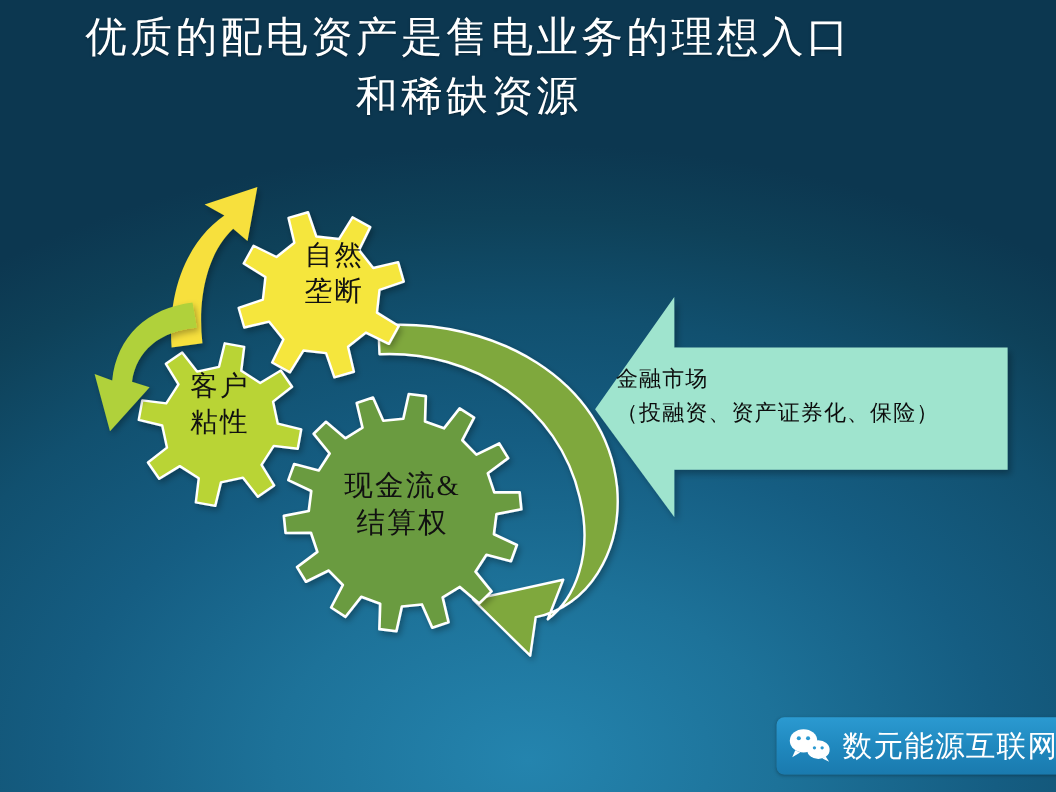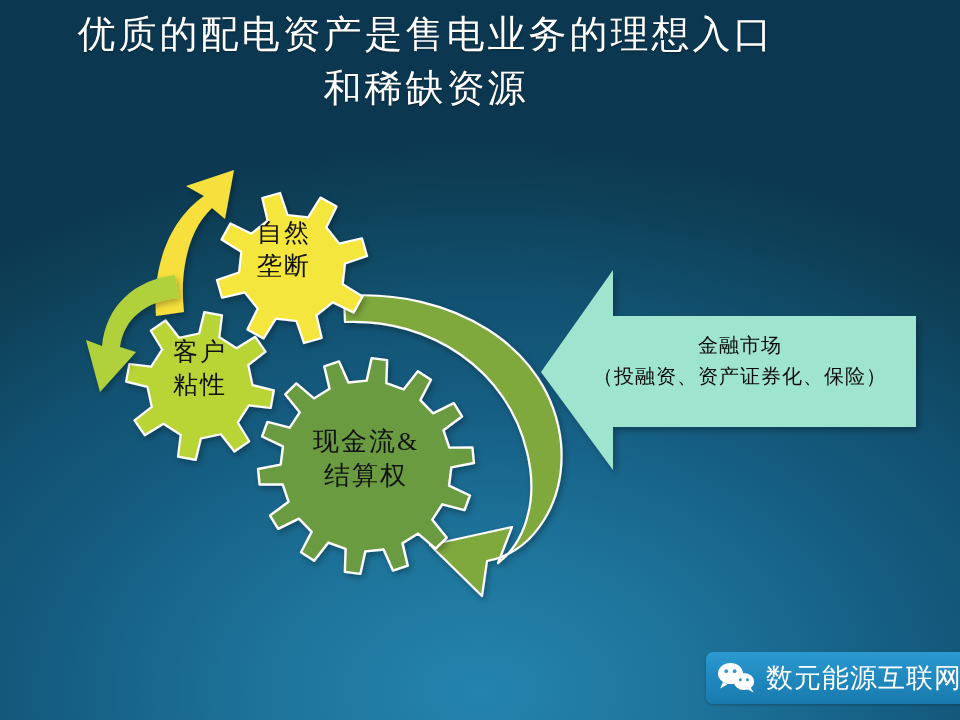--- a/index.html
+++ b/index.html
@@ -43,38 +43,38 @@
     position: absolute;
     text-align: center;
     color: #111111;
     font-family: "Liberation Serif", "DejaVu Serif", serif;
     line-height: 1.32;
     letter-spacing: 2px;
     white-space: pre-line;
     pointer-events: none;
   }
   #lbl-yellow {
-    left: 220px; top: 216px; width: 128px;
+    left: 240px; top: 216px; width: 128px;
     font-size: 25px;
   }
   #lbl-lgreen {
     left: 136px; top: 335px; width: 128px;
     font-size: 25px;
   }
   #lbl-dgreen {
     left: 276px; top: 425px; width: 180px;
     font-size: 26px;
   }
   
   .banner-text {
     position: absolute;
     left: 560px;
     top: 330px;
     width: 360px;
-    text-align: center;
+    text-align: left;
     color: #0d0d0d;
     font-size: 20px;
     line-height: 1.55;
     letter-spacing: 1px;
     font-family: "Liberation Serif", "DejaVu Serif", serif;
     white-space: pre-line;
     pointer-events: none;
   }
   
   #watermark {

